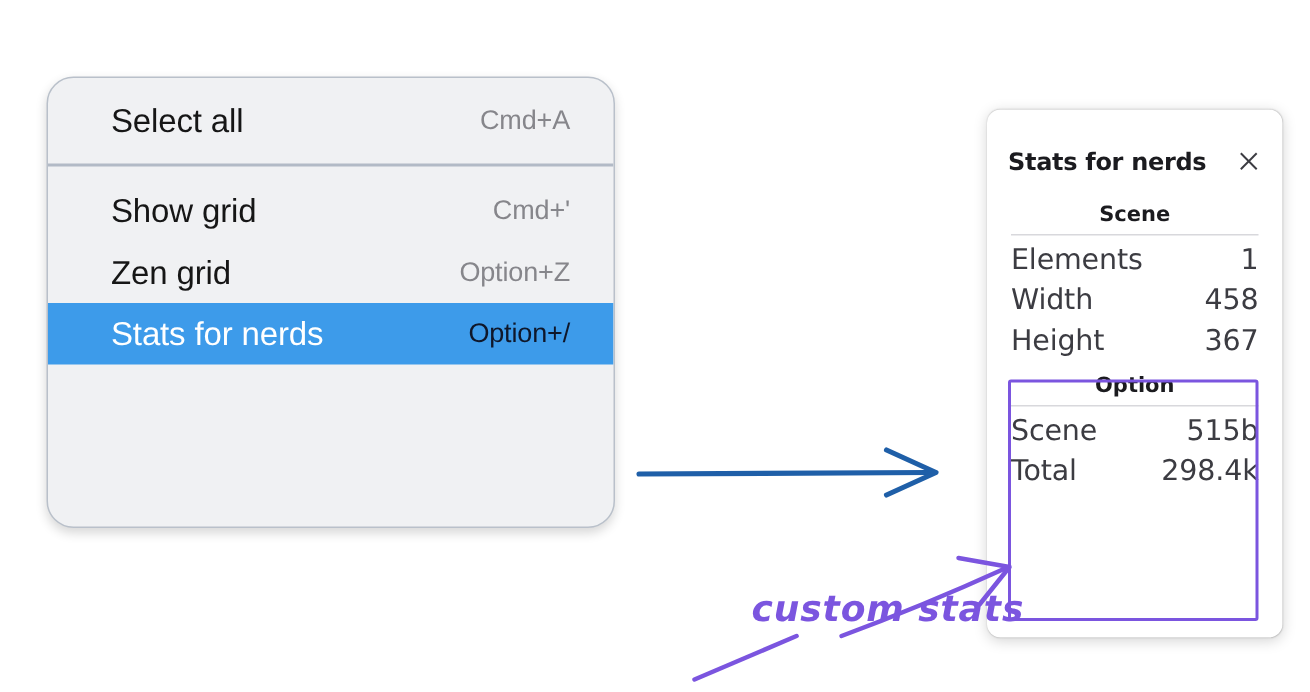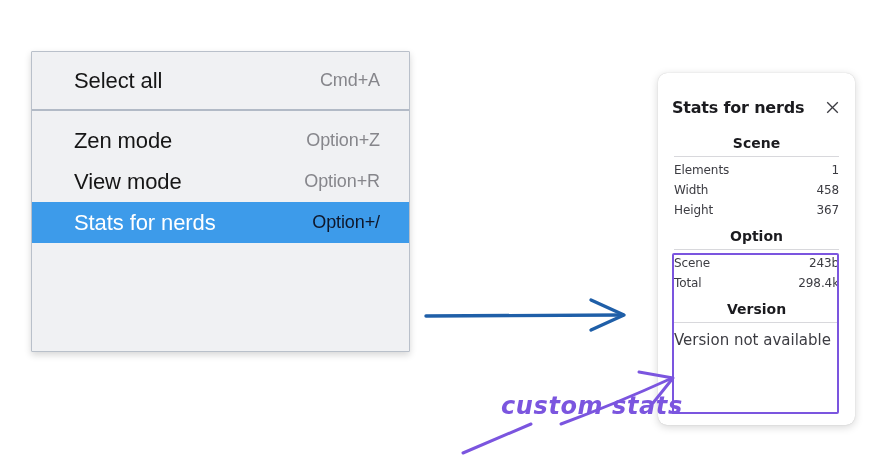--- a/index.html
+++ b/index.html
@@ -18,21 +18,21 @@
 
   
   #context-menu {
     position: absolute;
     left: 31px;
     top: 51px;
     width: 379px;
     height: 301px;
     background: #f0f1f3;
     border: 1px solid #b9c0ca;
-    border-radius: 1px;
+    border-radius: 18px;
     box-shadow: 0 3px 7px rgba(0,0,0,0.16);
     box-sizing: border-box;
     overflow: hidden;
   }
   .menu-group {
     padding: 0;
   }
   .menu-group.group-top {
     padding-top: 8px;
     padding-bottom: 8px;
@@ -118,21 +118,21 @@
   }
   .sp-rule {
     height: 1px;
     background: #d8d8dc;
     margin: 0 2px 3px 2px;
   }
   .sp-row {
     display: flex;
     align-items: flex-end;
     justify-content: space-between;
-    font-size: 12px;
+    font-size: 19px;
     color: #3c3c42;
     padding: 4px 2px;
     line-height: 1.0;
   }
   .sp-row .sp-key { letter-spacing: -0.1px; }
   .sp-row .sp-val { letter-spacing: -0.1px; }
   .sp-single {
     font-size: 15px;
     color: #3c3c42;
     padding: 5px 2px 4px 2px;
@@ -181,26 +181,26 @@
     <div class="menu-item">
       <span class="mi-label">Select all</span>
       <span class="mi-shortcut">Cmd+A</span>
     </div>
   </div>
 
   <div class="menu-sep"></div>
 
   <div class="menu-group group-bottom">
     <div class="menu-item">
-      <span class="mi-label">Zen mode</span>
+      <span class="mi-label">Show grid</span>
+      <span class="mi-shortcut">Cmd+'</span>
+    </div>
+    <div class="menu-item">
+      <span class="mi-label">Zen grid</span>
       <span class="mi-shortcut">Option+Z</span>
-    </div>
-    <div class="menu-item">
-      <span class="mi-label">View mode</span>
-      <span class="mi-shortcut">Option+R</span>
     </div>
     <div class="menu-item is-selected">
       <span class="mi-label">Stats for nerds</span>
       <span class="mi-shortcut">Option+/</span>
     </div>
   </div>
 
 </div>
 
 <div id="stats-panel">
@@ -230,33 +230,28 @@
       <span class="sp-key">Height</span>
       <span class="sp-val">367</span>
     </div>
   </div>
 
   <div class="sp-section">
     <div class="sp-section-title">Option</div>
     <div class="sp-rule"></div>
     <div class="sp-row">
       <span class="sp-key">Scene</span>
-      <span class="sp-val">243b</span>
+      <span class="sp-val">515b</span>
     </div>
     <div class="sp-row">
       <span class="sp-key">Total</span>
       <span class="sp-val">298.4k</span>
     </div>
   </div>
 
-  <div class="sp-section">
-    <div class="sp-section-title">Version</div>
-    <div class="sp-rule"></div>
-    <div class="sp-single">Version not available</div>
-  </div>
 
 </div>
 
 <div id="highlight-box"></div>
 
 <svg id="annotations" viewBox="0 0 873 461">
 
   <g>
     <path d="M426 316 L620 315" stroke="#1f5fa8" stroke-width="3.4" stroke-linecap="round" fill="none"></path>
     <path d="M591 300 L624 315 L591 330" stroke="#1f5fa8" stroke-width="3.4" stroke-linecap="round" stroke-linejoin="round" fill="none"></path>

